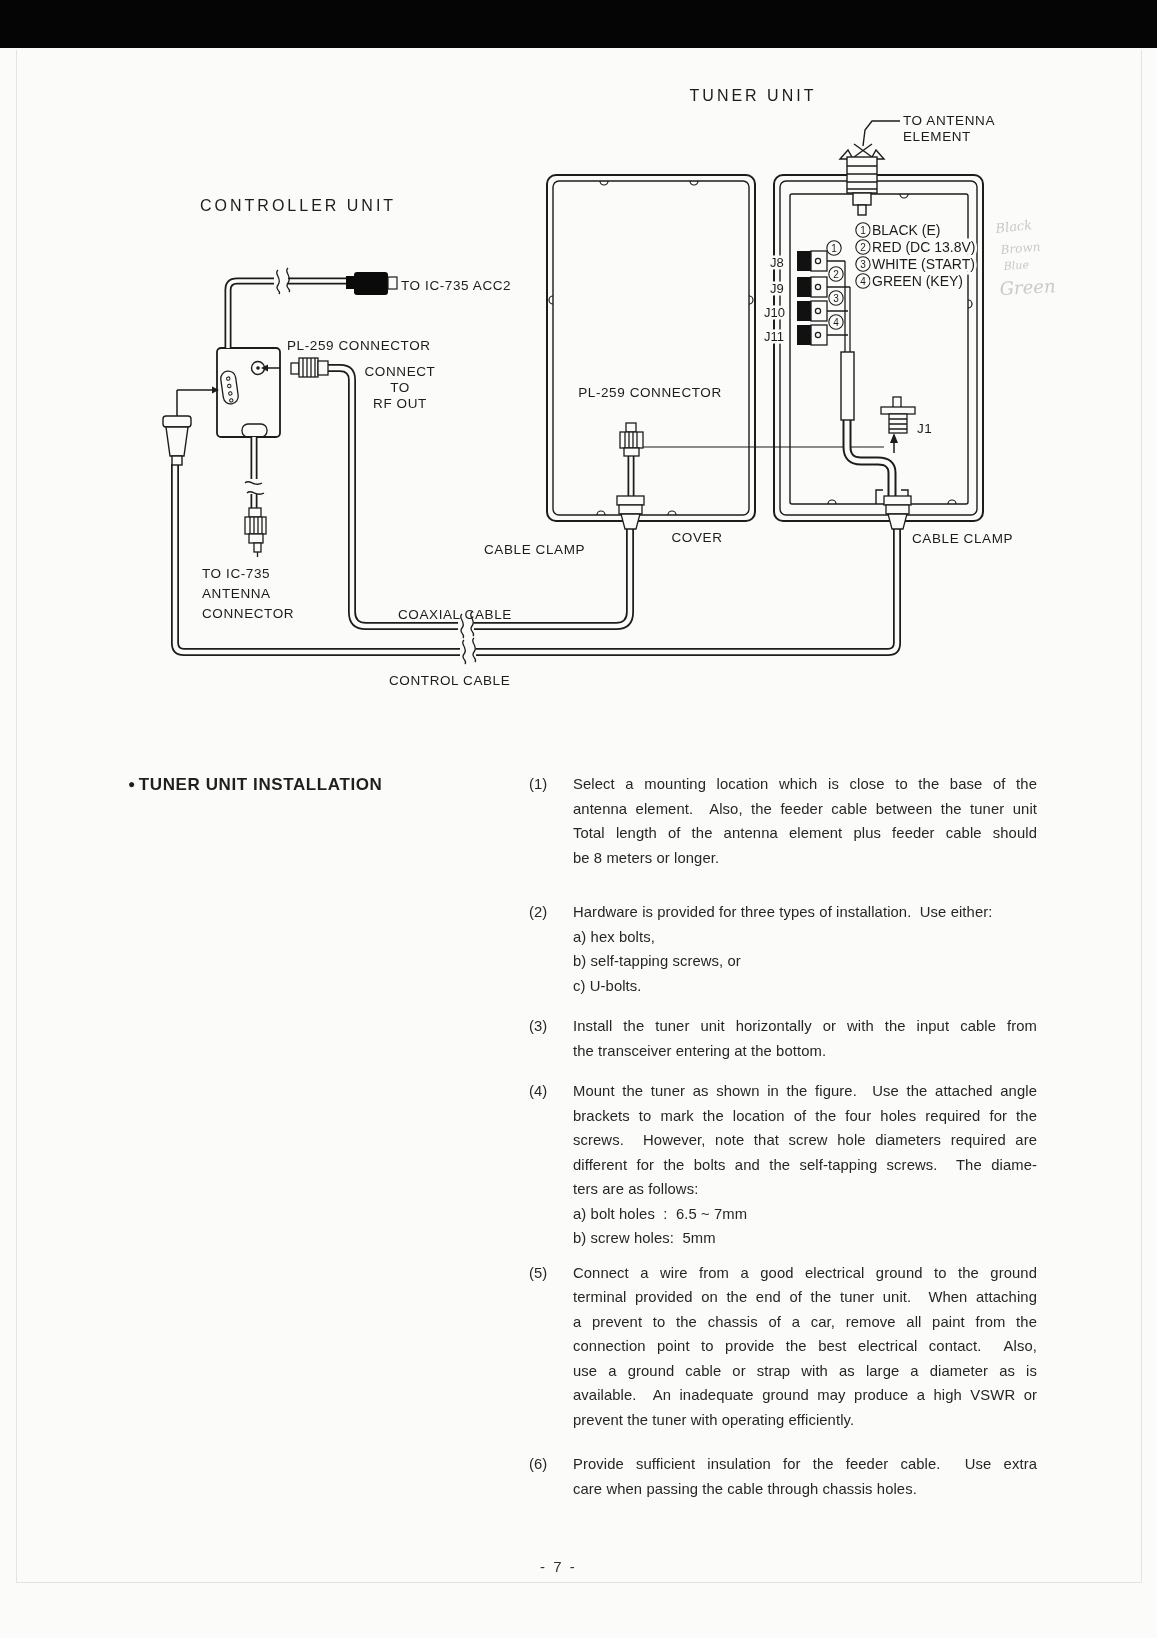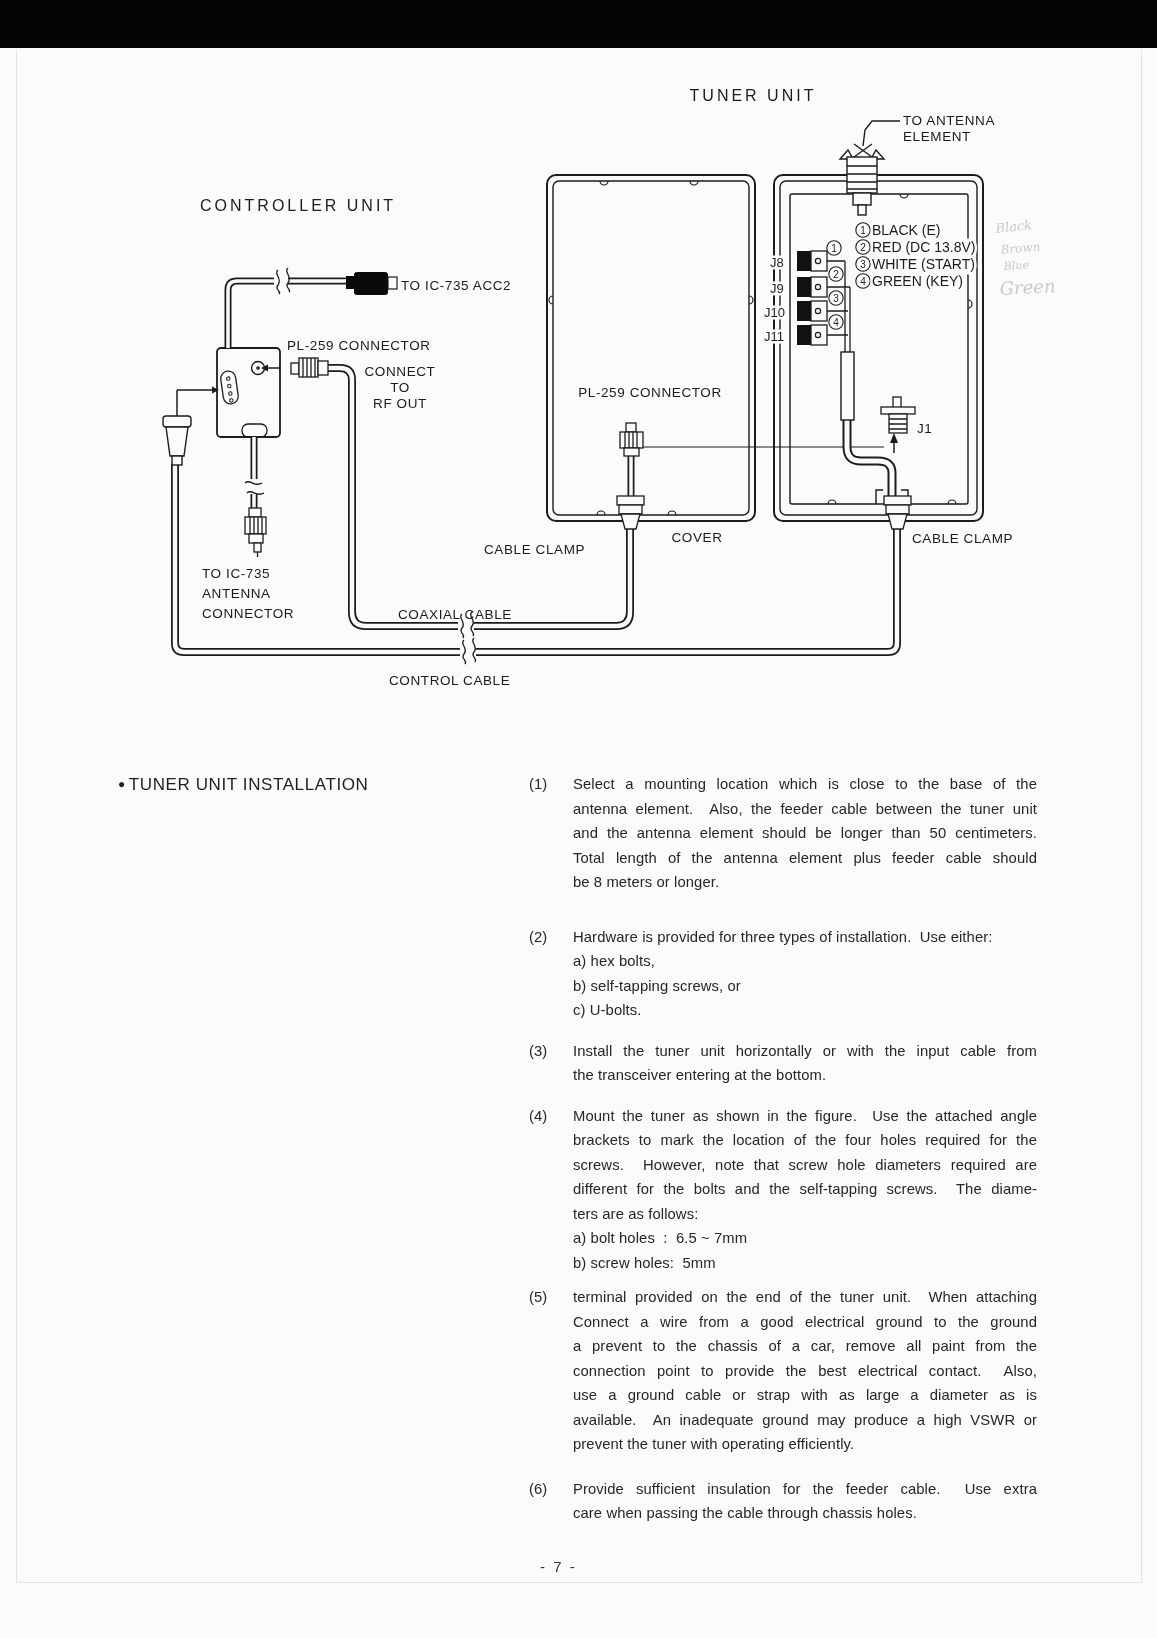--- a/index.html
+++ b/index.html
@@ -12,21 +12,21 @@
   .edge.b{left:16px;top:1582px;width:1126px;height:1px;}
   svg.diagram{position:absolute;left:0;top:0;}
   svg text{font-family:"Liberation Sans",sans-serif;fill:#1c1c1c;}
   .dlabel{font-size:13.5px;letter-spacing:0.6px;}
   .dtitle{font-size:16px;letter-spacing:3px;}
   .halo{paint-order:stroke;stroke:#fbfbfa;stroke-width:5px;}
   .hand{font-family:"DejaVu Serif",serif;font-style:italic;fill:#c9c9c9;}
   .ln{stroke:#1c1c1c;fill:none;}
   .cab-o{stroke:#1c1c1c;fill:none;}
   .cab-i{stroke:#fbfbfa;fill:none;}
-  .heading{position:absolute;left:118px;top:772px;font-size:17px;font-weight:normal;
+  .heading{position:absolute;left:128px;top:772px;font-size:17px;font-weight:bold;
            letter-spacing:0.6px;line-height:24px;}
   .heading .bullet{font-size:12px;vertical-align:2px;margin-right:3px;}
   .col{position:absolute;left:529px;top:772px;width:508px;font-size:14.8px;
        line-height:24.5px;letter-spacing:0.1px;color:#262626;}
   .item{display:flex;}
   .item .num{width:44px;flex:none;}
   .item .body{width:464px;}
   .jline{text-align:justify;text-align-last:justify;white-space:pre-wrap;}
   .jlast,.sub{white-space:pre-wrap;}
   .item:nth-child(1){margin-bottom:30px;}
@@ -282,21 +282,20 @@
 <div class="heading">
   <span class="bullet">●</span><span>TUNER UNIT INSTALLATION</span>
 </div>
 
 <div class="col">
     <div class="item">
       <div class="num">(1)</div>
       <div class="body">
         <div class="jline">Select a mounting location which is close to the base of the</div>
         <div class="jline">antenna element.  Also, the feeder cable between the tuner unit</div>
-        <div class="jline">and the antenna element should be longer than 50 centimeters.</div>
         <div class="jline">Total length of the antenna element plus feeder cable should</div>
         <div class="jlast">be 8 meters or longer.</div>
       </div>
     </div>
     <div class="item">
       <div class="num">(2)</div>
       <div class="body">
         <div class="jlast">Hardware is provided for three types of installation.  Use either:</div>
         <div class="sub">a) hex bolts,</div>
         <div class="sub">b) self-tapping screws, or</div>
@@ -318,22 +317,22 @@
         <div class="jline">screws.  However, note that screw hole diameters required are</div>
         <div class="jline">different for the bolts and the self-tapping screws.  The diame-</div>
         <div class="jlast">ters are as follows:</div>
         <div class="sub">a) bolt holes  :  6.5 ~ 7mm</div>
         <div class="sub">b) screw holes:  5mm</div>
       </div>
     </div>
     <div class="item">
       <div class="num">(5)</div>
       <div class="body">
+        <div class="jline">Connect a wire from a good electrical ground to the ground</div>
         <div class="jline">terminal provided on the end of the tuner unit.  When attaching</div>
-        <div class="jline">Connect a wire from a good electrical ground to the ground</div>
         <div class="jline">a prevent to the chassis of a car, remove all paint from the</div>
         <div class="jline">connection point to provide the best electrical contact.  Also,</div>
         <div class="jline">use a ground cable or strap with as large a diameter as is</div>
         <div class="jline">available.  An inadequate ground may produce a high VSWR or</div>
         <div class="jlast">prevent the tuner with operating efficiently.</div>
       </div>
     </div>
     <div class="item">
       <div class="num">(6)</div>
       <div class="body">

